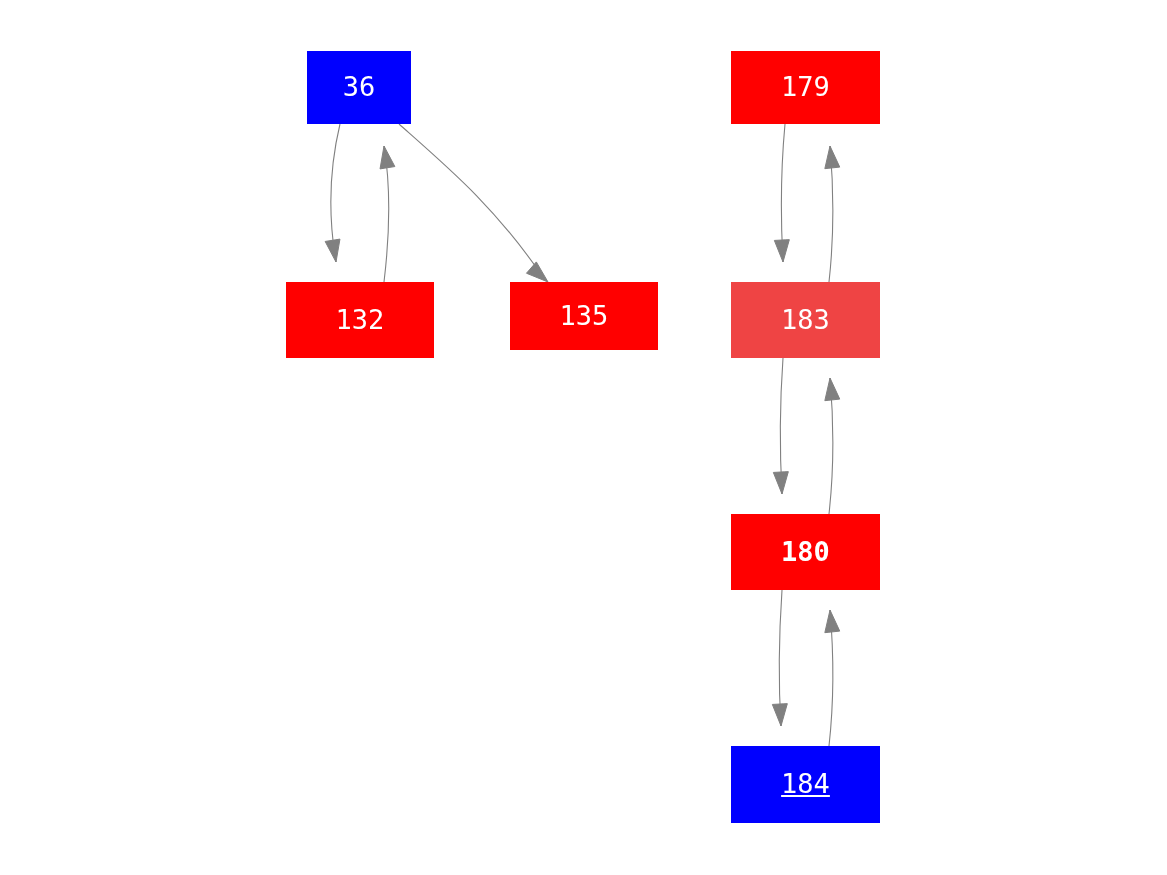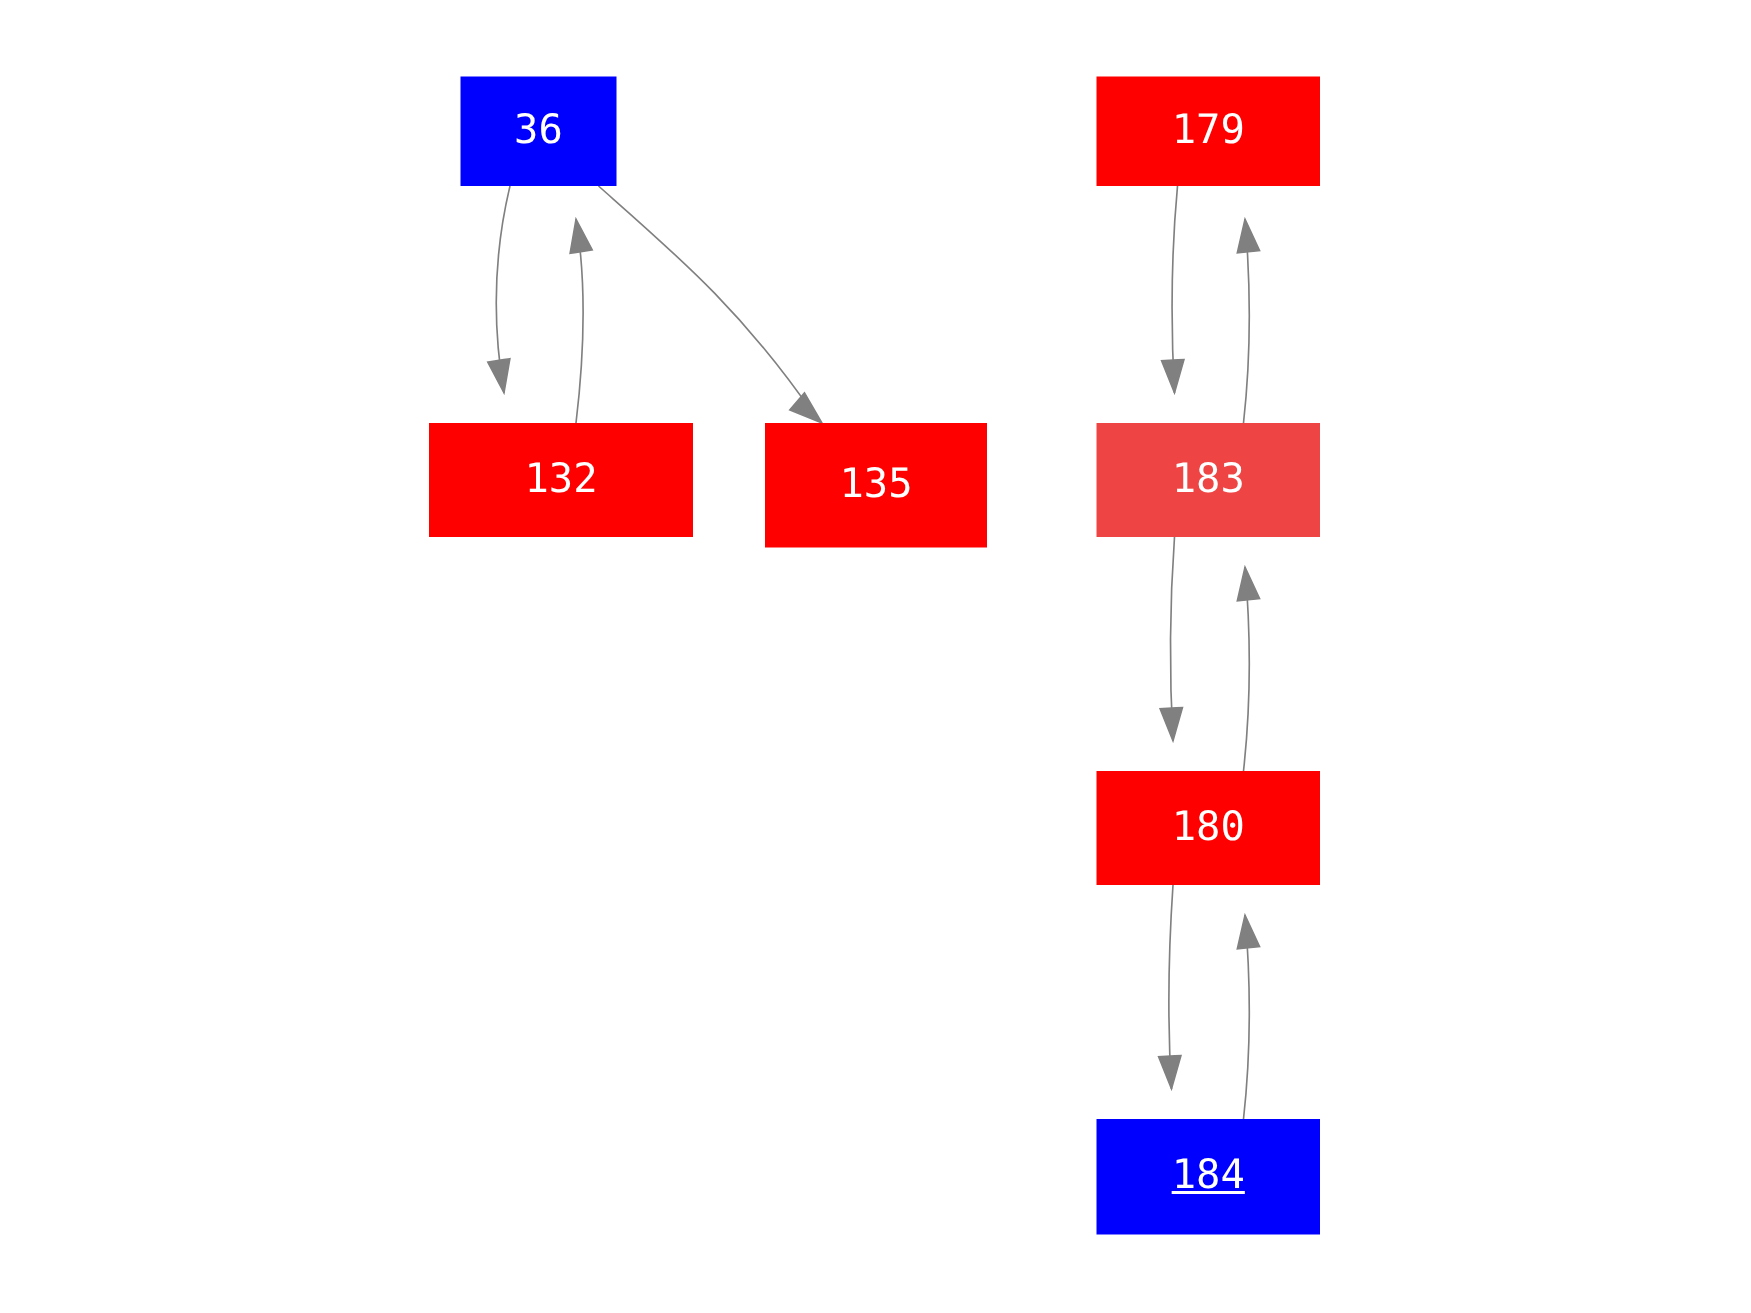--- a/index.html
+++ b/index.html
@@ -99,33 +99,33 @@
       <g>
         <path class="edge-path" d="M 829,746 C 834,701 834,656 830,610"></path>
         <polygon points="830,610 839.7585404071505,631.0955182235947 828.9431147950204,632.2322652616303 824.8407119766263,632.6634451726094" class="edge-head"></polygon>
       </g>
     </svg>
 
   <div id="node-layer">
       <div class="node" style="left: 307px; top: 51px; width: 104px; height: 73px; background: rgb(0, 0, 255); color: rgb(255, 255, 255);">
         <span class="node-label">36</span>
       </div>
-      <div class="node" style="left: 286px; top: 282px; width: 176px; height: 76px; background: rgb(255, 0, 0); color: rgb(255, 255, 255);">
+      <div class="node" style="left: 286px; top: 282px; width: 148px; height: 76px; background: rgb(255, 0, 0); color: rgb(255, 255, 255);">
         <span class="node-label">132</span>
       </div>
-      <div class="node" style="left: 510px; top: 282px; width: 148px; height: 83px; background: rgb(255, 0, 0); color: rgb(255, 255, 255); justify-content: center;">
+      <div class="node" style="left: 510px; top: 282px; width: 148px; height: 68px; background: rgb(255, 0, 0); color: rgb(255, 255, 255); justify-content: center;">
         <span class="node-label">135</span>
       </div>
       <div class="node" style="left: 731px; top: 51px; width: 149px; height: 73px; background: rgb(255, 0, 0); color: rgb(255, 255, 255); justify-content: center;">
         <span class="node-label">179</span>
       </div>
       <div class="node" style="left: 731px; top: 282px; width: 149px; height: 76px; background: #ef4444; color: rgb(255, 255, 255);">
         <span class="node-label">183</span>
       </div>
-      <div class="node" style="left: 731px; top: 514px; width: 149px; height: 76px; background: rgb(255, 0, 0); color: rgb(255, 255, 255);">
+      <div class="node" style="left: 731px; top: 514px; width: 149px; height: 76px; background: rgb(255, 0, 0); color: rgb(255, 255, 255); font-weight: bold;">
         <span class="node-label">180</span>
       </div>
       <div class="node" style="left: 731px; top: 746px; width: 149px; height: 77px; background: rgb(0, 0, 255); color: rgb(255, 255, 255); text-decoration: underline;">
         <span class="node-label">184</span>
       </div>
     </div>
 
 </div>
 
 </body></html>

